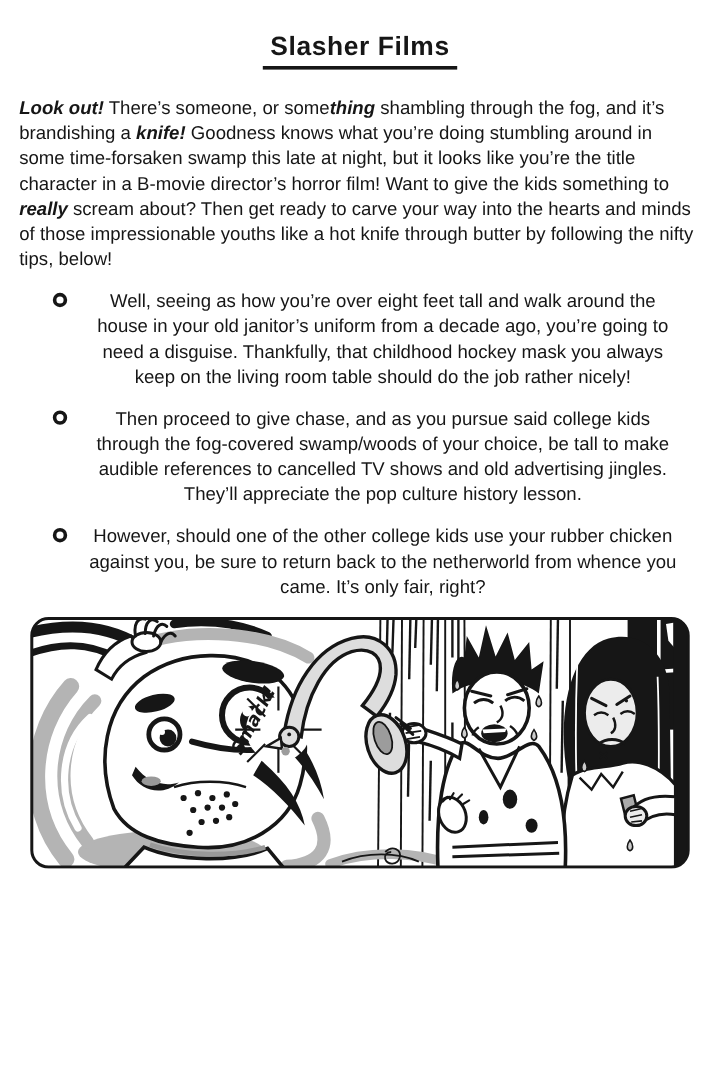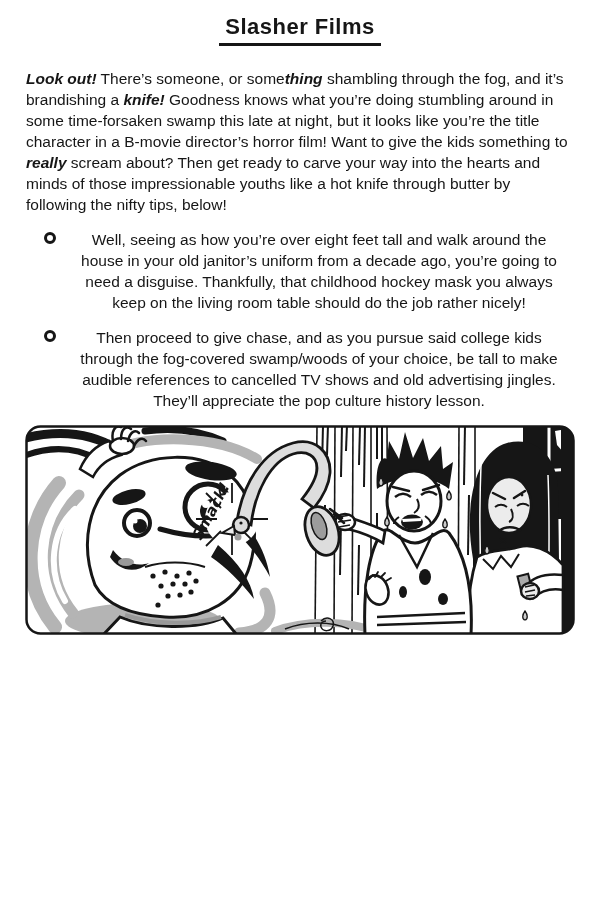--- a/index.html
+++ b/index.html
@@ -3,34 +3,34 @@
 <meta charset="utf-8">
 <style>
   * { margin: 0; padding: 0; box-sizing: border-box; }
   html, body { width: 600px; height: 900px; background: #ffffff; overflow: hidden; }
   body {
     font-family: "Liberation Sans", "DejaVu Sans", sans-serif;
     color: #161616;
   }
   .page {
     width: 600px; height: 900px;
-    padding-top: 14px;
+    padding-top: 26px;
     overflow: hidden;
   }
   .title-wrap { text-align: center; margin-bottom: 22px; }
   .title {
     display: inline-block;
     font-size: 22px;
     font-weight: bold;
     letter-spacing: 0.5px;
     padding: 0 6px 3px 6px;
     border-bottom: 3px solid #161616;
   }
   .intro {
-    margin: 0 26px;
+    margin: 0 16px;
     font-size: 15.5px;
     line-height: 21px;
   }
   .intro .bolditalic, .bolditalic { font-weight: bold; font-style: italic; }
   .tips {
     list-style: none;
     margin: 14px 34px 0 44px;
   }
   .tips li {
     position: relative;
@@ -69,20 +69,21 @@
 
   <div class="title-wrap">
     <h1 class="title">Slasher Films</h1>
   </div>
 
   <p class="intro"><span class="bolditalic">Look out!</span><span class="normal"> There’s someone, or some</span><span class="bolditalic">thing</span><span class="normal"> shambling through the fog, and it’s brandishing a </span><span class="bolditalic">knife!</span><span class="normal"> Goodness knows what you’re doing stumbling around in some time-forsaken swamp this late at night, but it looks like you’re the title character in a B-movie director’s horror film! Want to give the kids something to </span><span class="bolditalic">really</span><span class="normal"> scream about? Then get ready to carve your way into the hearts and minds of those impressionable youths like a hot knife through butter by following the nifty tips, below!</span></p>
 
   <ul class="tips">
       <li><span class="bullet"></span><span>Well, seeing as how you’re over eight feet tall and walk around the house in your old janitor’s uniform from a decade ago, you’re going to need a disguise. Thankfully, that childhood hockey mask you always keep on the living room table should do the job rather nicely!</span></li>
       <li><span class="bullet"></span><span>Then proceed to give chase, and as you pursue said college kids through the fog-covered swamp/woods of your choice, be tall to make audible references to cancelled TV shows and old advertising jingles. They’ll appreciate the pop culture history lesson.</span></li>
+      <li><span class="bullet"></span><span>However, should one of the other college kids use your rubber chicken against you, be sure to return back to the netherworld from whence you came. It’s only fair, right?</span></li>
     </ul>
 
   <figure class="figure-wrap">
     <svg width="550" height="210" viewBox="0 0 550 210">
       <defs>
         <clipPath id="panelClip">
             <rect x="1.5" y="1.5" width="547" height="207" rx="14"></rect>
           </clipPath>
       </defs>
       <g clip-path="url(#panelClip)">

